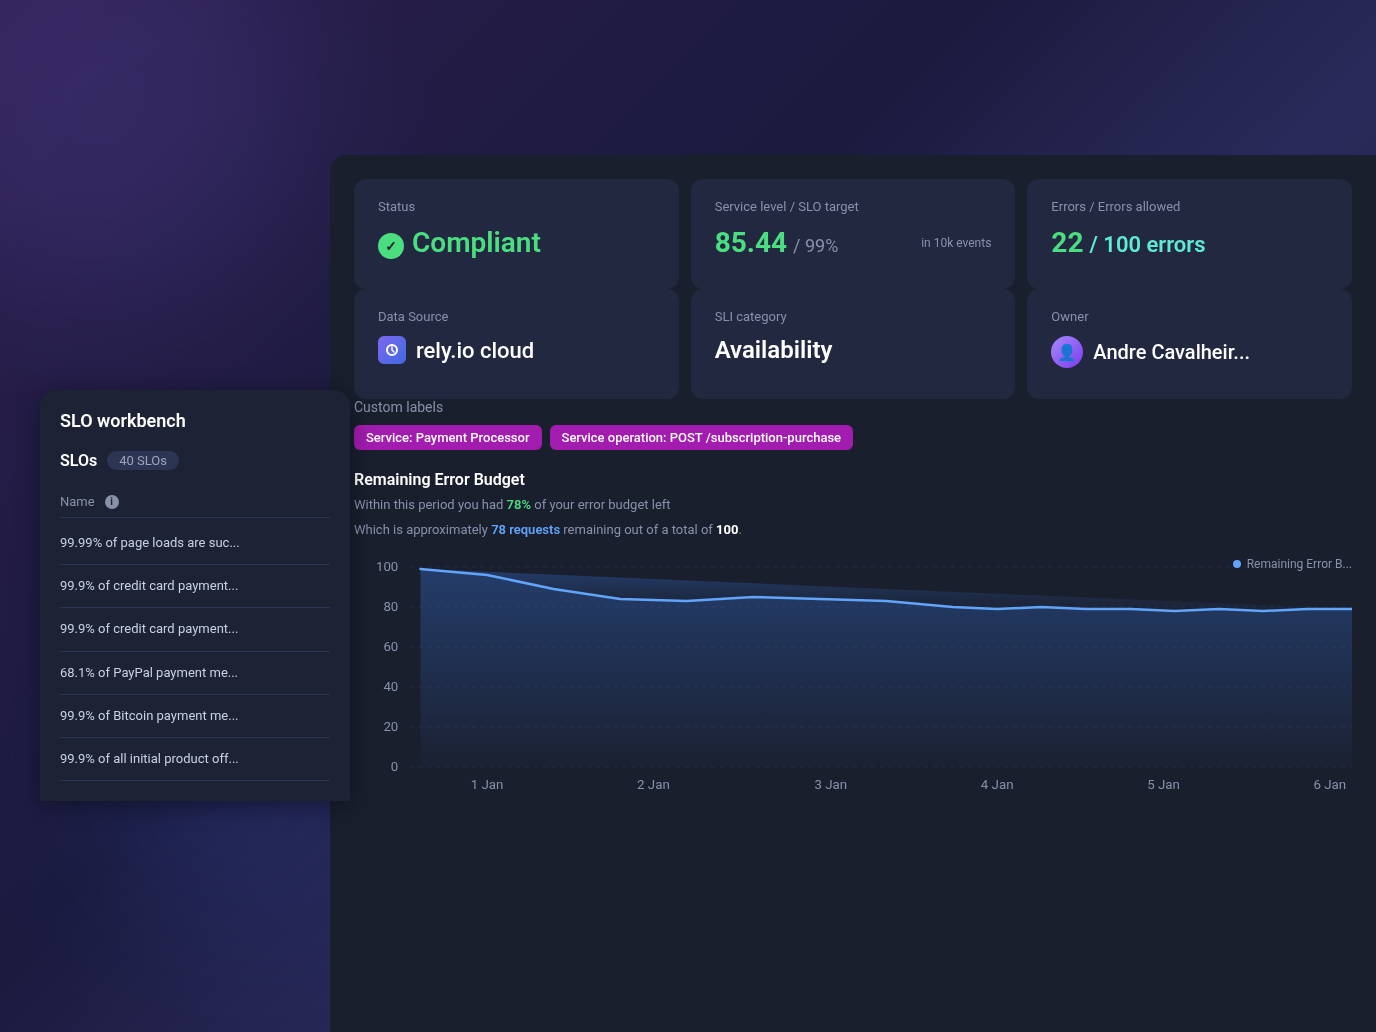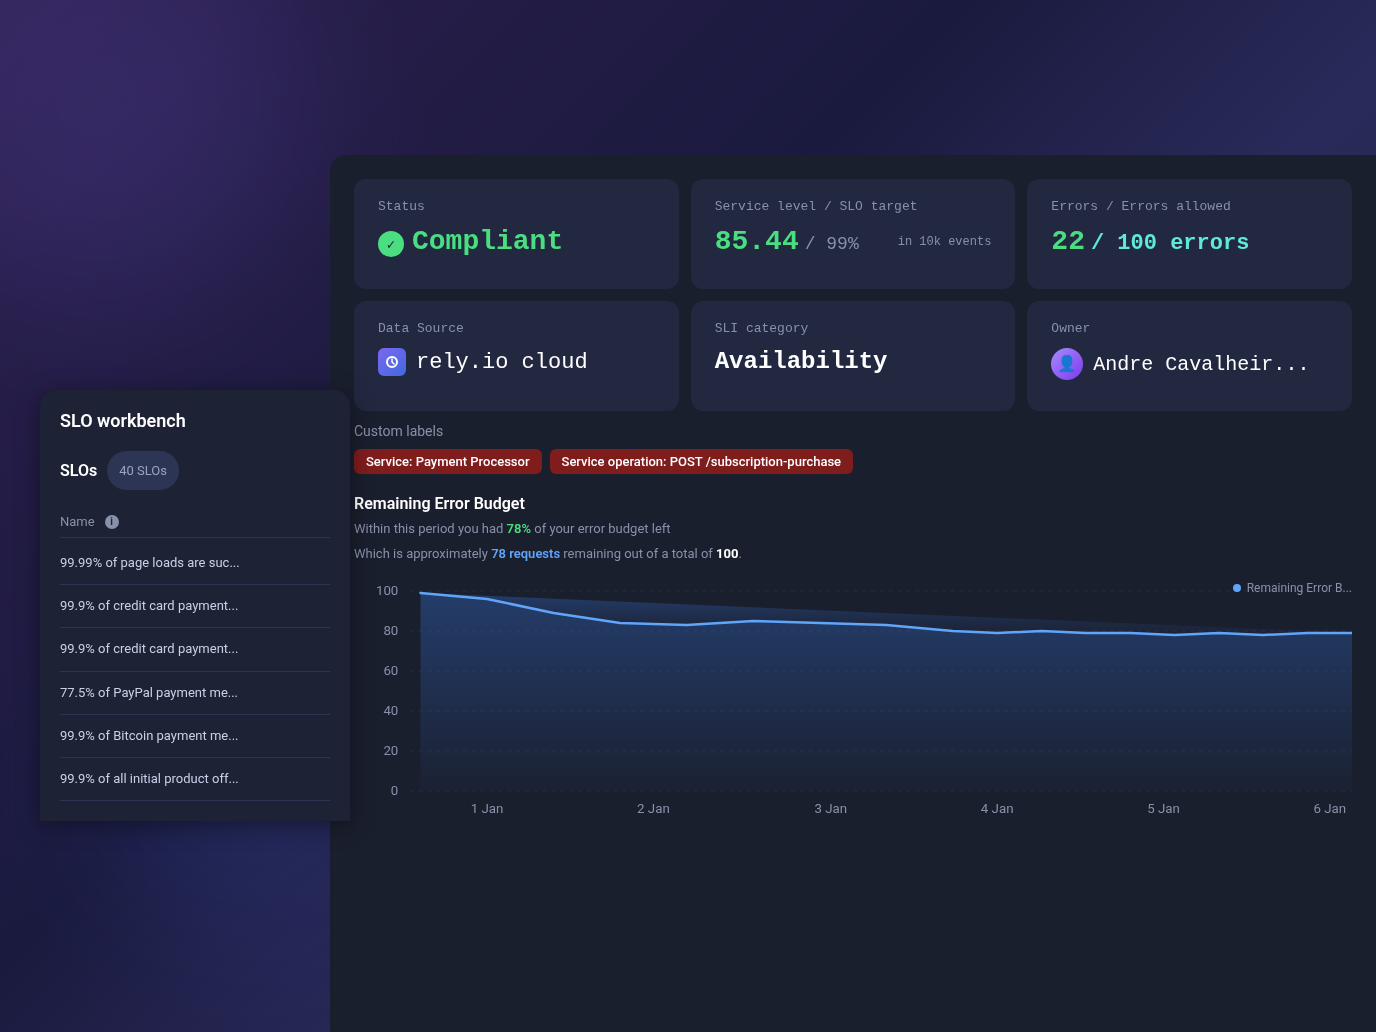--- a/index.html
+++ b/index.html
@@ -21,22 +21,20 @@
       bottom: 0;
       background: #1a1f2e;
       border-radius: 16px 0 0 0;
       padding: 24px;
       overflow: hidden;
     }
 
     .metrics-row {
       display: flex;
       gap: 12px;
-      margin-bottom: 12px;
-      font-family: Liberation Mono, monospace;
     }
 
     .metric-card {
       background: #222840;
       border-radius: 12px;
       padding: 20px 24px;
       flex: 1;
       min-height: 110px;
     }
 
@@ -182,21 +180,21 @@
       margin-bottom: 10px;
     }
 
     .labels-row {
       display: flex;
       gap: 8px;
       flex-wrap: wrap;
     }
 
     .label-tag {
-      background: #7f1d1d;
+      background: #a21caf;
       color: #ffffff;
       border-radius: 6px;
       padding: 5px 12px;
       font-size: 13px;
       font-weight: 500;
     }
 
     .error-budget-section {
       background: #1a1f2e;
     }
@@ -289,21 +287,21 @@
     .slos-label {
       font-size: 16px;
       color: #ffffff;
       font-weight: 600;
     }
 
     .slos-badge {
       background: #2d3554;
       color: #9ba3bf;
       border-radius: 20px;
-      padding: 12px 12px;
+      padding: 2px 12px;
       font-size: 13px;
     }
 
     .table-header {
       display: flex;
       align-items: center;
       gap: 10px;
       padding: 8px 0;
       border-bottom: 1px solid #2d3554;
       margin-bottom: 4px;
@@ -499,17 +497,17 @@
 
   <div class="table-header">
     <span class="table-header-label">Name</span>
     <div class="info-icon">i</div>
   </div>
 
   <div>
     <div class="slo-list-item">99.99% of page loads are suc...</div>
     <div class="slo-list-item">99.9% of credit card payment...</div>
     <div class="slo-list-item">99.9% of credit card payment...</div>
-    <div class="slo-list-item">77.5% of PayPal payment me...</div>
+    <div class="slo-list-item">68.1% of PayPal payment me...</div>
     <div class="slo-list-item">99.9% of Bitcoin payment me...</div>
     <div class="slo-list-item">99.9% of all initial product off...</div>
   </div>
 </div>
 
 </body></html>

